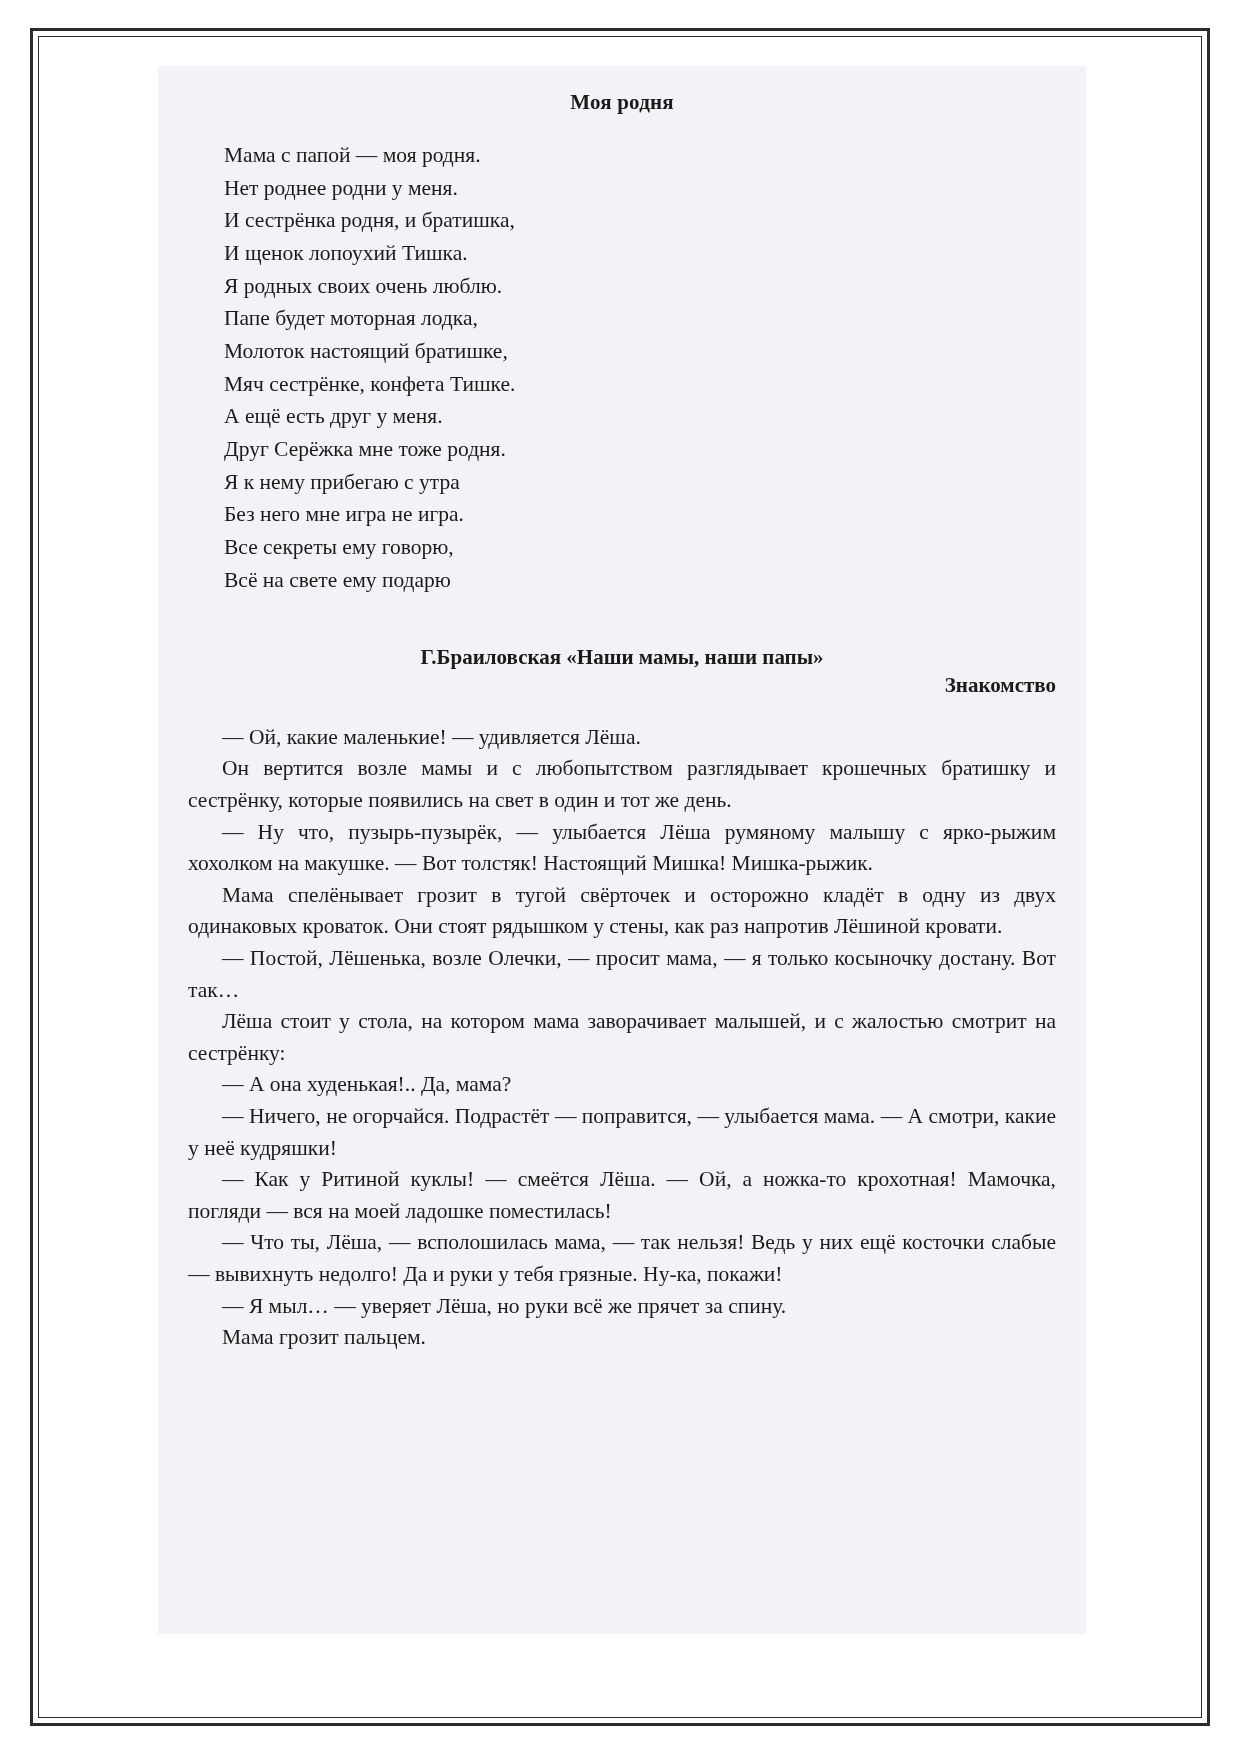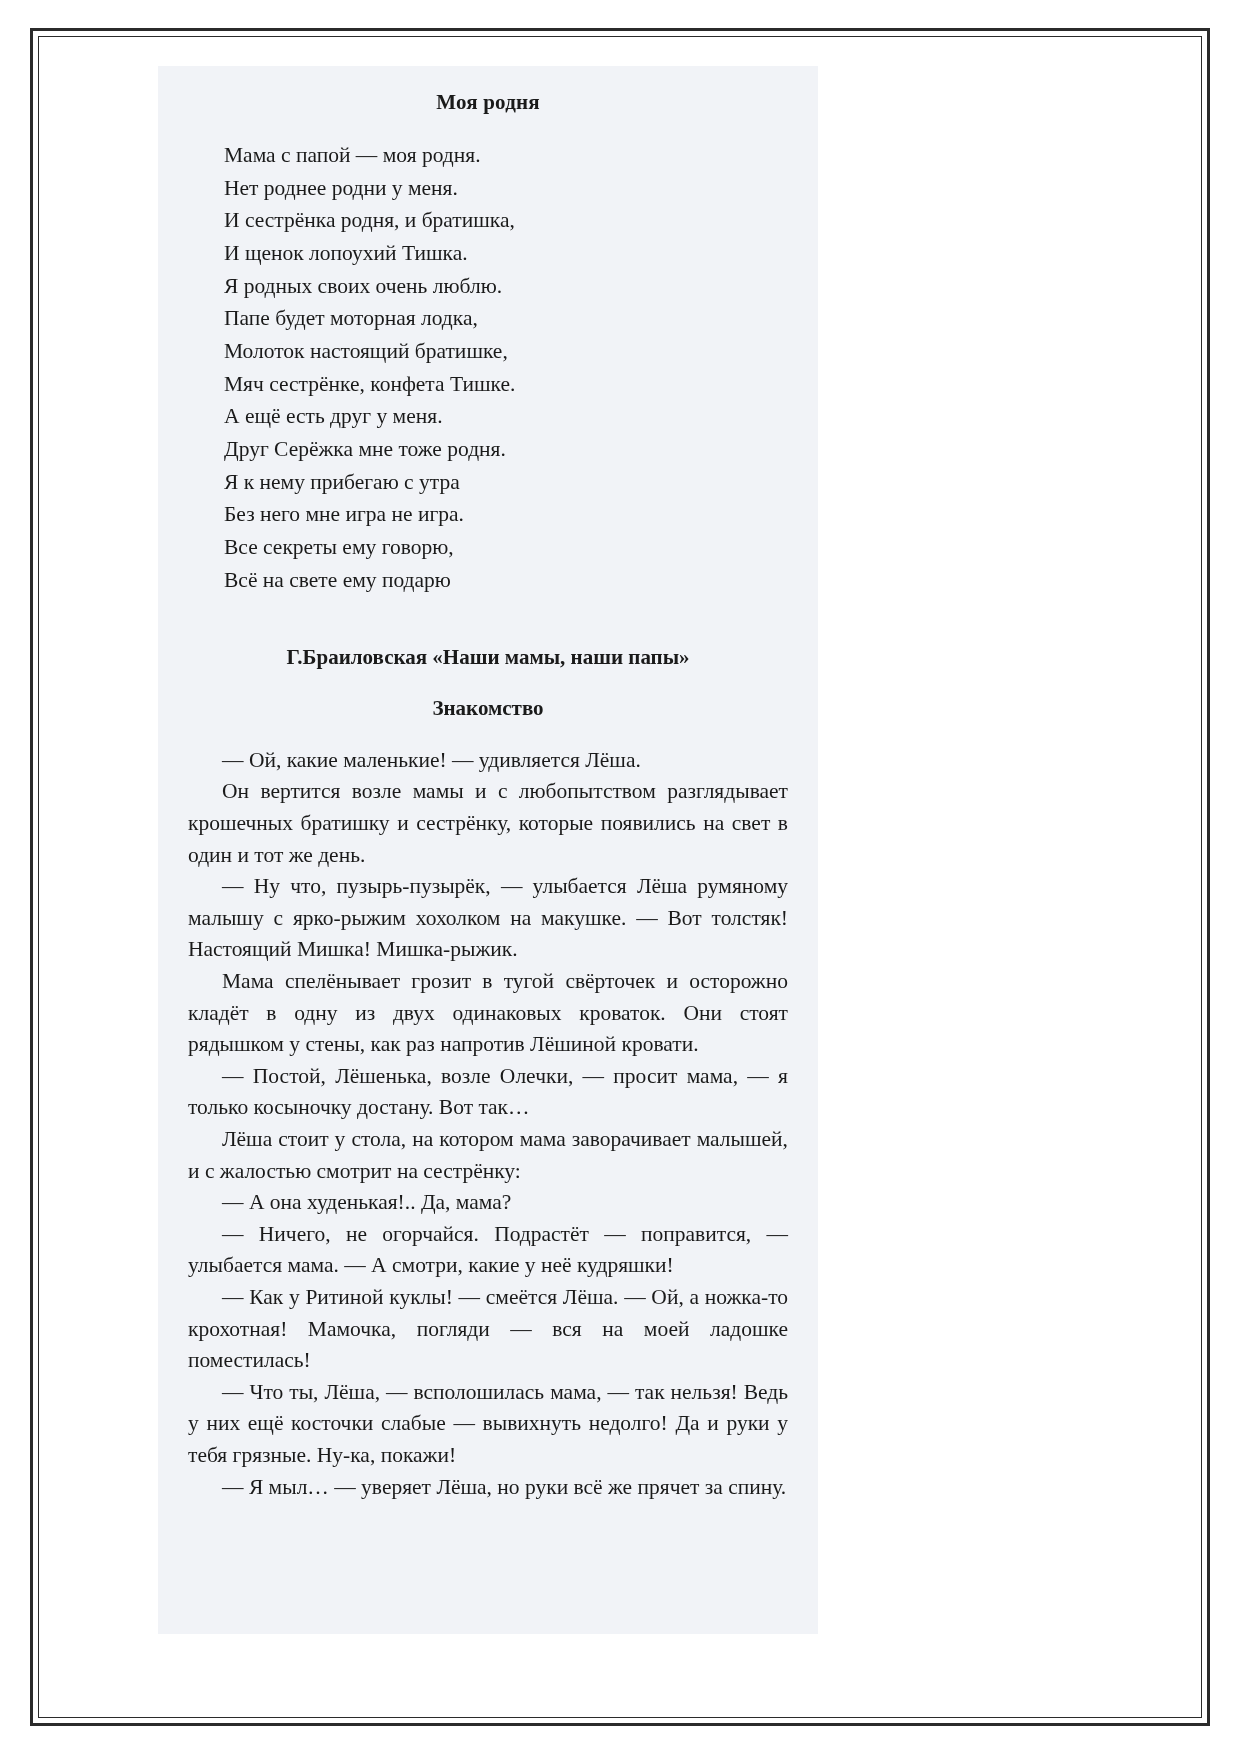--- a/index.html
+++ b/index.html
@@ -39,21 +39,21 @@
     right: 38px;
     bottom: 36px;
     border: 1.5px solid #2b2b2b;
     box-sizing: border-box;
   }
 
   .content {
     position: absolute;
     left: 158px;
     top: 66px;
-    width: 660px;
+    width: 928px;
     bottom: 120px;
     box-sizing: border-box;
     background: #f1f3f7;
     padding: 16px 30px 40px 30px;
   }
 
   .poem-title {
     text-align: center;
     font-weight: bold;
     font-size: 21px;
@@ -72,25 +72,24 @@
   }
 
   .section-heading {
     text-align: center;
     font-weight: bold;
     font-size: 21px;
     line-height: 1.45;
     margin-top: 46px;
   }
   .section-subheading {
-    text-align: center;
+    text-align: right;
     font-weight: bold;
     font-size: 21px;
     margin-bottom: 24px;
-    margin-top: 23px;
   }
 
   .prose {
     font-size: 21.5px;
     line-height: 1.47;
     text-align: justify;
   }
   .prose p {
     margin: 0;
     text-indent: 34px;
@@ -133,16 +132,17 @@
       <p>Он вертится возле мамы и с любопытством разглядывает крошечных братишку и сестрёнку, которые появились на свет в один и тот же день.</p>
       <p>— Ну что, пузырь-пузырёк, — улыбается Лёша румяному малышу с ярко-рыжим хохолком на макушке. — Вот толстяк! Настоящий Мишка! Мишка-рыжик.</p>
       <p>Мама спелёнывает грозит в тугой свёрточек и осторожно кладёт в одну из двух одинаковых кроваток. Они стоят рядышком у стены, как раз напротив Лёшиной кровати.</p>
       <p>— Постой, Лёшенька, возле Олечки, — просит мама, — я только косыночку достану. Вот так…</p>
       <p>Лёша стоит у стола, на котором мама заворачивает малышей, и с жалостью смотрит на сестрёнку:</p>
       <p>— А она худенькая!.. Да, мама?</p>
       <p>— Ничего, не огорчайся. Подрастёт — поправится, — улыбается мама. — А смотри, какие у неё кудряшки!</p>
       <p>— Как у Ритиной куклы! — смеётся Лёша. — Ой, а ножка-то крохотная! Мамочка, погляди — вся на моей ладошке поместилась!</p>
       <p>— Что ты, Лёша, — всполошилась мама, — так нельзя! Ведь у них ещё косточки слабые — вывихнуть недолго! Да и руки у тебя грязные. Ну-ка, покажи!</p>
       <p>— Я мыл… — уверяет Лёша, но руки всё же прячет за спину.</p>
+      <p>Мама грозит пальцем.</p>
     </div>
 
   </div>
 </div>
 
 </body></html>

